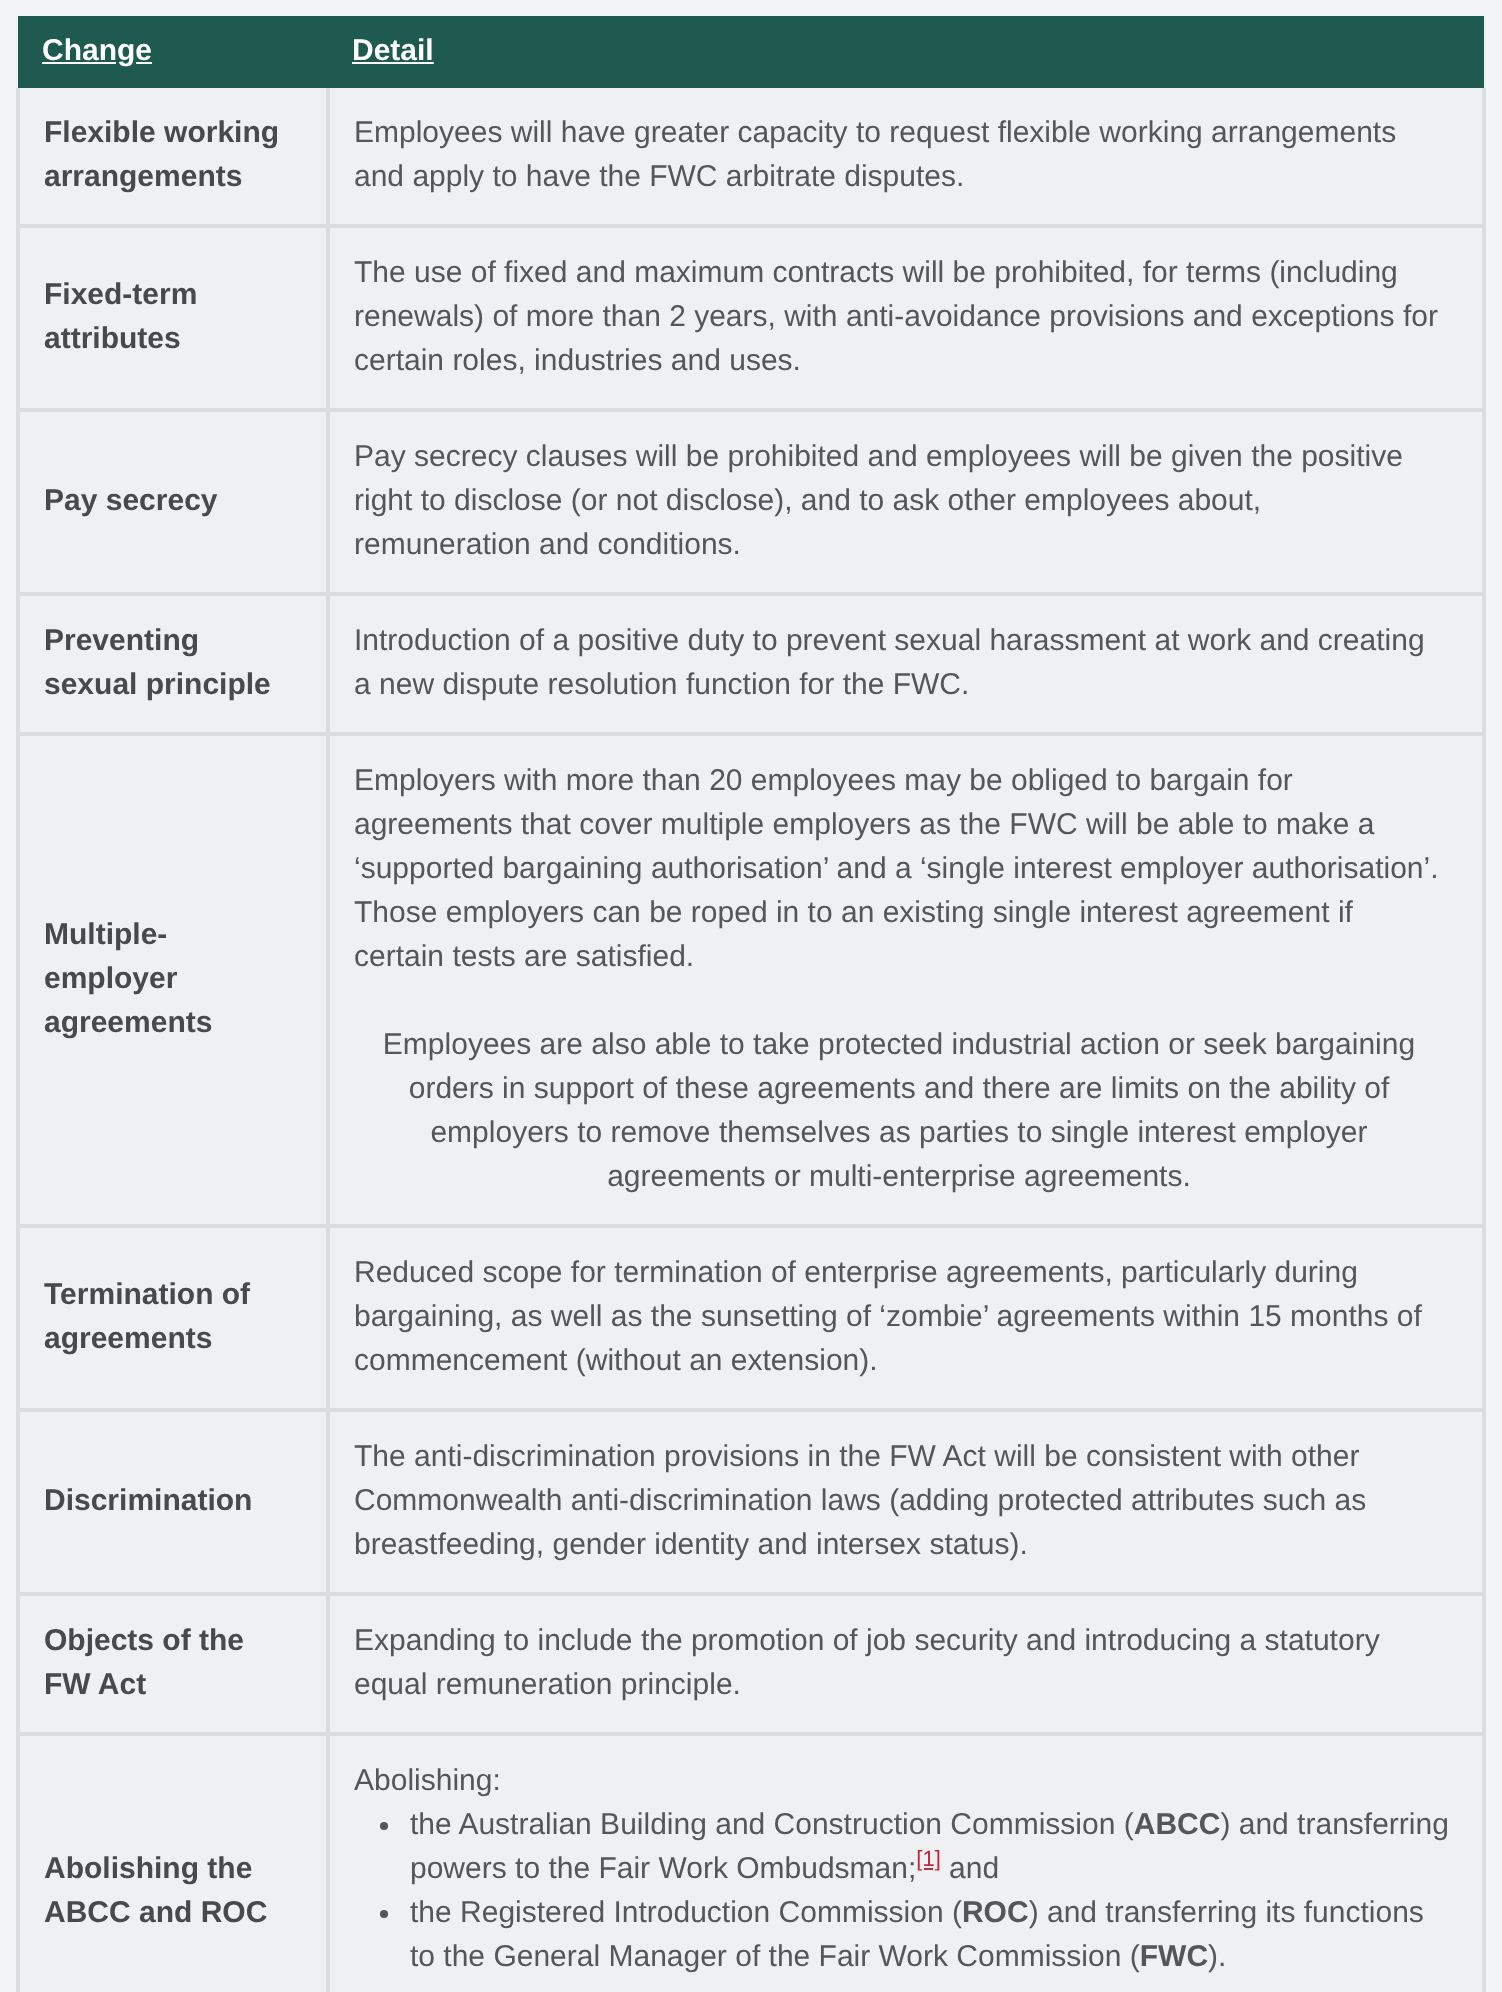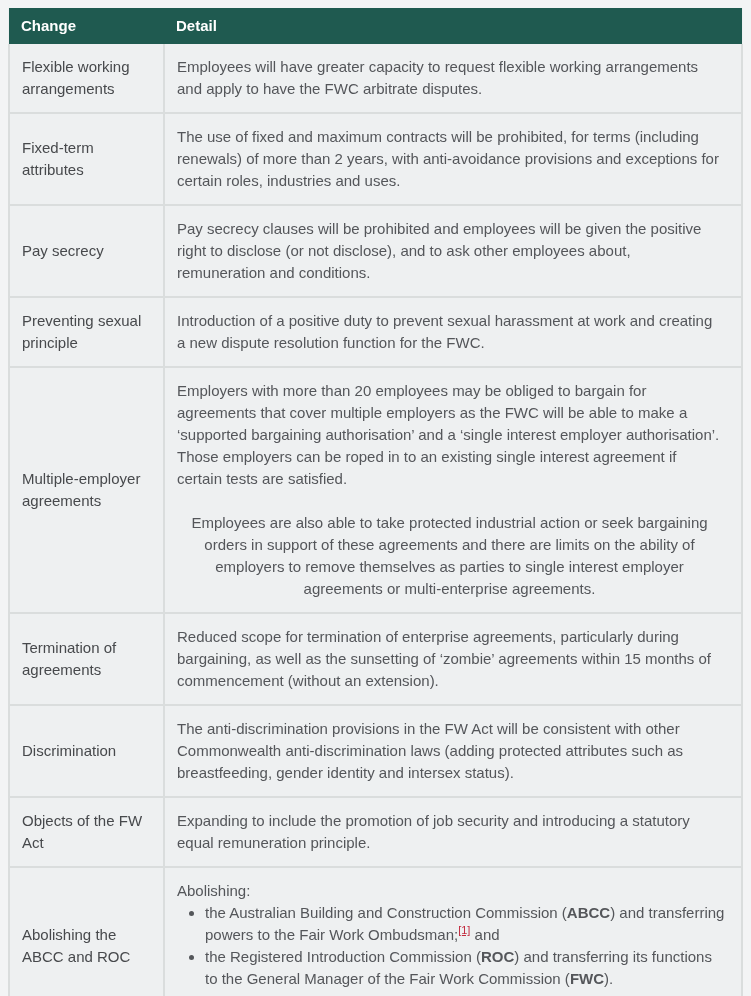--- a/index.html
+++ b/index.html
@@ -22,33 +22,34 @@
   col.col-change { width: 155px; }
   th {
     background: #1f5a50;
     color: #ffffff;
     text-align: left;
     font-weight: 600;
     font-size: 15px;
     line-height: 20px;
     padding: 8px 12px;
     border: none;
+    text-decoration: underline;
   }
   td {
     border: 2px solid #dadddd;
     vertical-align: middle;
     font-size: 15px;
     line-height: 22px;
     color: #54565a;
     padding: 12px 12px;
     box-sizing: border-box;
   }
   tbody tr:first-child td { border-top: none; }
   td.change {
-    font-weight: normal;
+    font-weight: bold;
     color: #47494c;
     padding-right: 14px;
     margin-left: 24px;
   }
   td.detail p {
     margin: 0;
     max-width: 545px;
   }
   td.detail p + p { margin-top: 22px; text-align: center; }
   td.detail-last { padding-bottom: 34px; }

